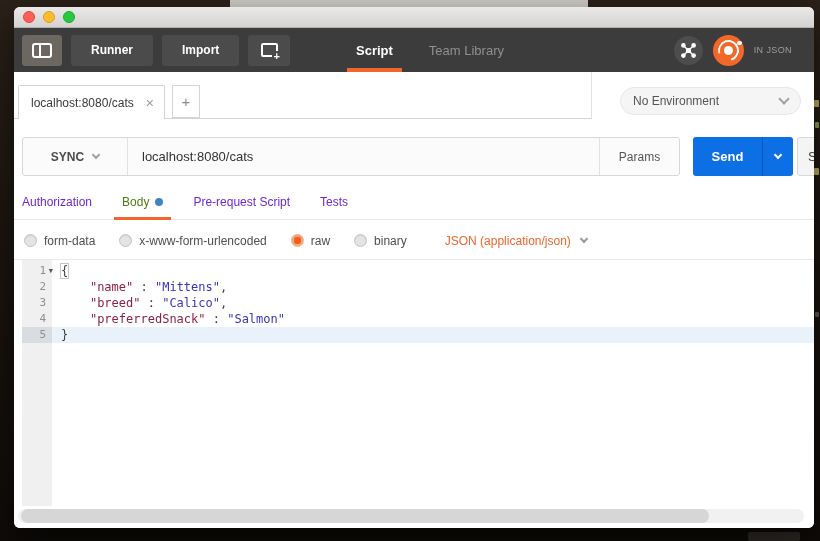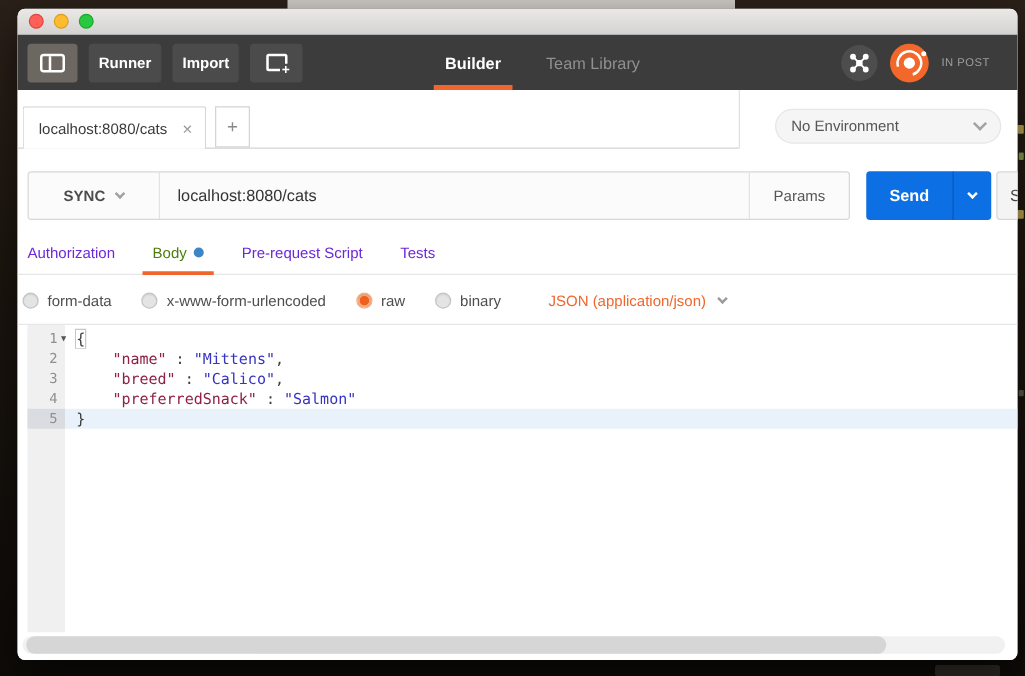--- a/index.html
+++ b/index.html
@@ -29,21 +29,21 @@
   .titlebar { height:21px; background:linear-gradient(#ebe8e8,#d5d2d2); border-bottom:1px solid #b3b0b0;
     display:flex; align-items:center; padding-left:9px; }
   .tl { width:12px; height:12px; border-radius:50%; margin-right:8px; }
   .tl-close { background:#ff5f57; border:1px solid #e0443e; }
   .tl-min   { background:#febc2e; border:1px solid #d99e23; }
   .tl-max   { background:#28c840; border:1px solid #1aab29; }
 
   
   .toolbar { height:44px; background:#3c3c3c; display:flex; align-items:center; padding:0 8px; position:relative; }
   .tbtn { height:31px; background:#4b4b4b; border-radius:3px; color:#fff; font-weight:bold; font-size:12px;
-    display:flex; align-items:center; justify-content:center; padding:0 8px; margin-right:9px; cursor:default; }
+    display:flex; align-items:center; justify-content:center; padding:0 20px; margin-right:9px; cursor:default; }
   .tbtn.icon-only { width:42px; padding:0; }
   .tbtn.toggle { width:40px; padding:0; background:#6c6761; }
   .sidebar-glyph { width:20px; height:15px; border:2px solid #fff; border-radius:3px; position:relative; }
   .sidebar-glyph::after { content:""; position:absolute; left:5px; top:0; bottom:0; width:2px; background:#fff; }
   .newwin-glyph { width:17px; height:14px; border:2px solid #fff; border-radius:2px; position:relative; }
   .newwin-glyph::after { content:"+"; position:absolute; right:-5px; bottom:-7px; color:#fff; font-size:11px;
     font-weight:bold; background:#4b4b4b; padding:0 1px; line-height:1; }
   .nav-tabs { position:absolute; left:342px; top:0; height:44px; display:flex; align-items:center; gap:36px; }
   .hdr-tab { color:#909090; font-size:13px; position:relative; height:44px; display:flex; align-items:center; cursor:default; }
   .hdr-tab.active { color:#fff; font-weight:bold; }
@@ -102,21 +102,21 @@
   .rtabs-row::after { content:""; position:absolute; left:0; right:0; top:34px; height:1px; background:#e6e6e6; }
   .rtabs { display:flex; gap:30px; height:34px; align-items:center; }
   .rtab { font-size:12px; position:relative; height:34px; display:flex; align-items:center; gap:6px; cursor:default; }
   .rtab.muted { color:#6d28d9; }
   .rtab.link { color:#2470b3; }
   .rtab.active { color:#4d7c0f; }
   .rtab.active::after { content:""; position:absolute; left:-8px; right:-8px; top:32px; height:3px; background:#f0662c; z-index:2; }
   .rtab .dot { width:8px; height:8px; border-radius:50%; background:#3d85c6; }
 
   
-  .modes-row { height:38px; background:#fff; display:flex; align-items:center; padding-left:4px; gap:24px;
+  .modes-row { height:38px; background:#fff; display:flex; align-items:center; padding-left:10px; gap:24px;
     border-bottom:1px solid #e8e8e8; }
   .mode { display:flex; align-items:center; gap:7px; font-size:12px; color:#4e4e4e; cursor:default; }
   .radio { width:13px; height:13px; border-radius:50%; background:#e4e4e4; border:1px solid #c4c4c4;
     box-shadow:inset 0 1px 1px rgba(0,0,0,.08); }
   .radio.selected { background:radial-gradient(circle, #ef5f1e 0 3.5px, #f6a97c 4px 100%); border:1px solid #e8b291; }
   .content-type { margin-left:14px; display:flex; align-items:center; gap:10px; font-size:12px; color:#f0662c; cursor:default; }
   .content-type .chev { border-color:#9b9b9b; }
 
   
   .editor { height:246px; background:#fff; position:relative; font-family:"DejaVu Sans Mono", monospace; font-size:12px; }
@@ -160,21 +160,21 @@
     <div class="tbtn toggle">
       <span class="sidebar-glyph"></span>
     </div>
     <div class="tbtn">Runner</div>
     <div class="tbtn">Import</div>
     <div class="tbtn icon-only">
       <span class="newwin-glyph"></span>
     </div>
 
     <div class="nav-tabs" id="nav-tabs">
-        <span class="hdr-tab active">Builder</span>
+        <span class="hdr-tab active">Script</span>
         <span class="hdr-tab">Team Library</span>
       </div>
 
     <div class="hdr-right">
       <div class="circle-btn">
         <svg width="17" height="17" viewBox="0 0 20 20">
           <g stroke="#fff" stroke-width="1.7" fill="#fff">
             <line x1="10" y1="10" x2="4" y2="4"></line>
               <line x1="10" y1="10" x2="16" y2="4"></line>
             <line x1="10" y1="10" x2="4" y2="16"></line>
@@ -185,21 +185,21 @@
               <circle cx="16" cy="16" r="1.9"></circle>
             <rect x="7.8" y="7.8" width="4.4" height="4.4" rx="1.2"></rect>
           </g>
         </svg>
       </div>
       <div class="sync-circle">
         <span class="orbit"></span>
         <span class="core"></span>
         <span class="sat"></span>
       </div>
-      <span class="insync">IN POST</span>
+      <span class="insync">IN JSON</span>
     </div>
   </div>
 
   <div class="tabstrip">
     <div class="tabs-underline"></div>
     <div class="file-tab">
       <span class="t-label">localhost:8080/cats</span>
       <span class="t-close">×</span>
     </div>
     <div class="new-tab">+</div>

